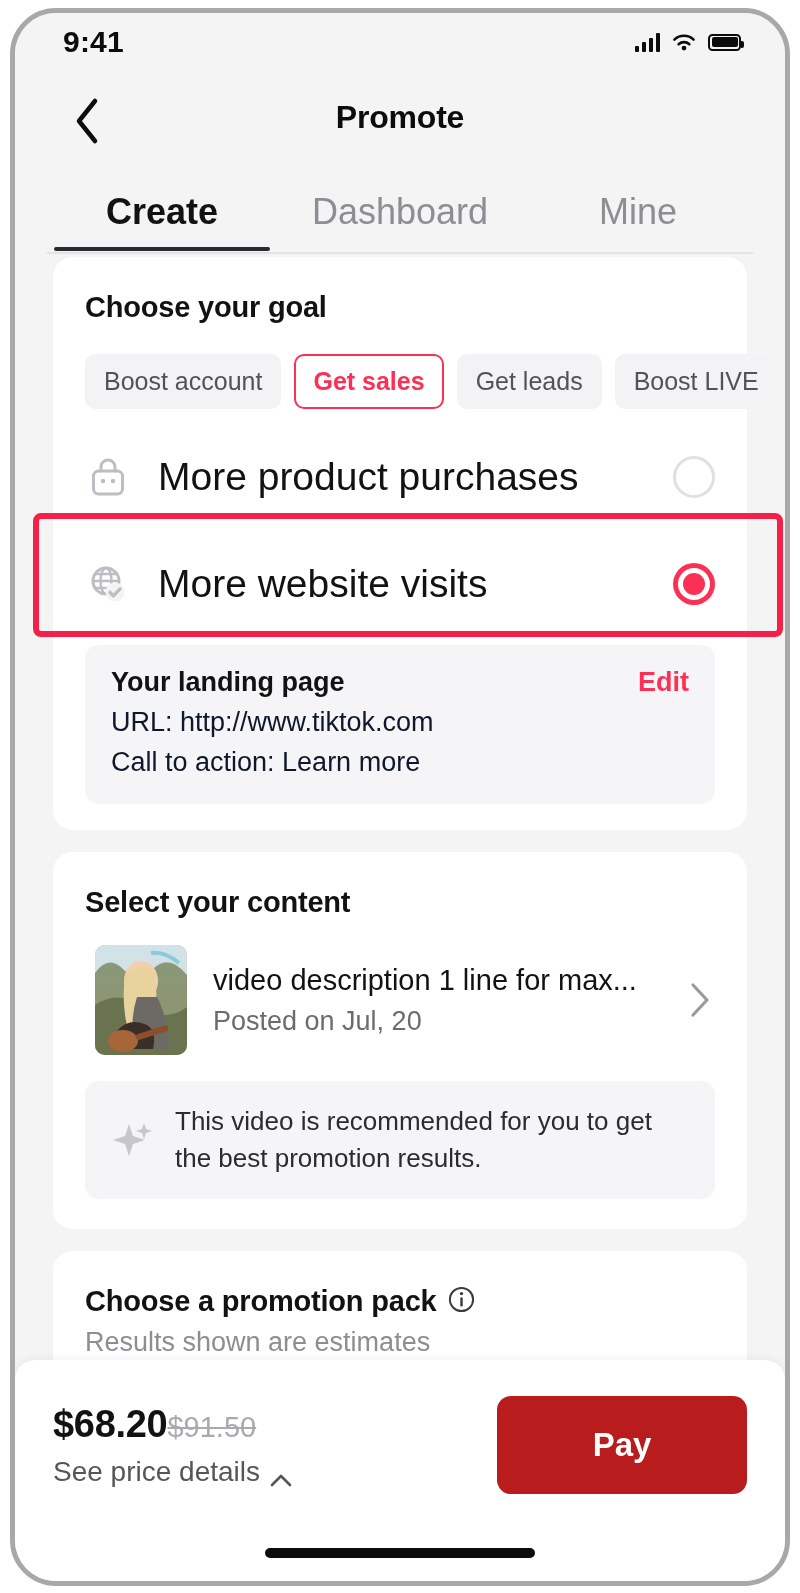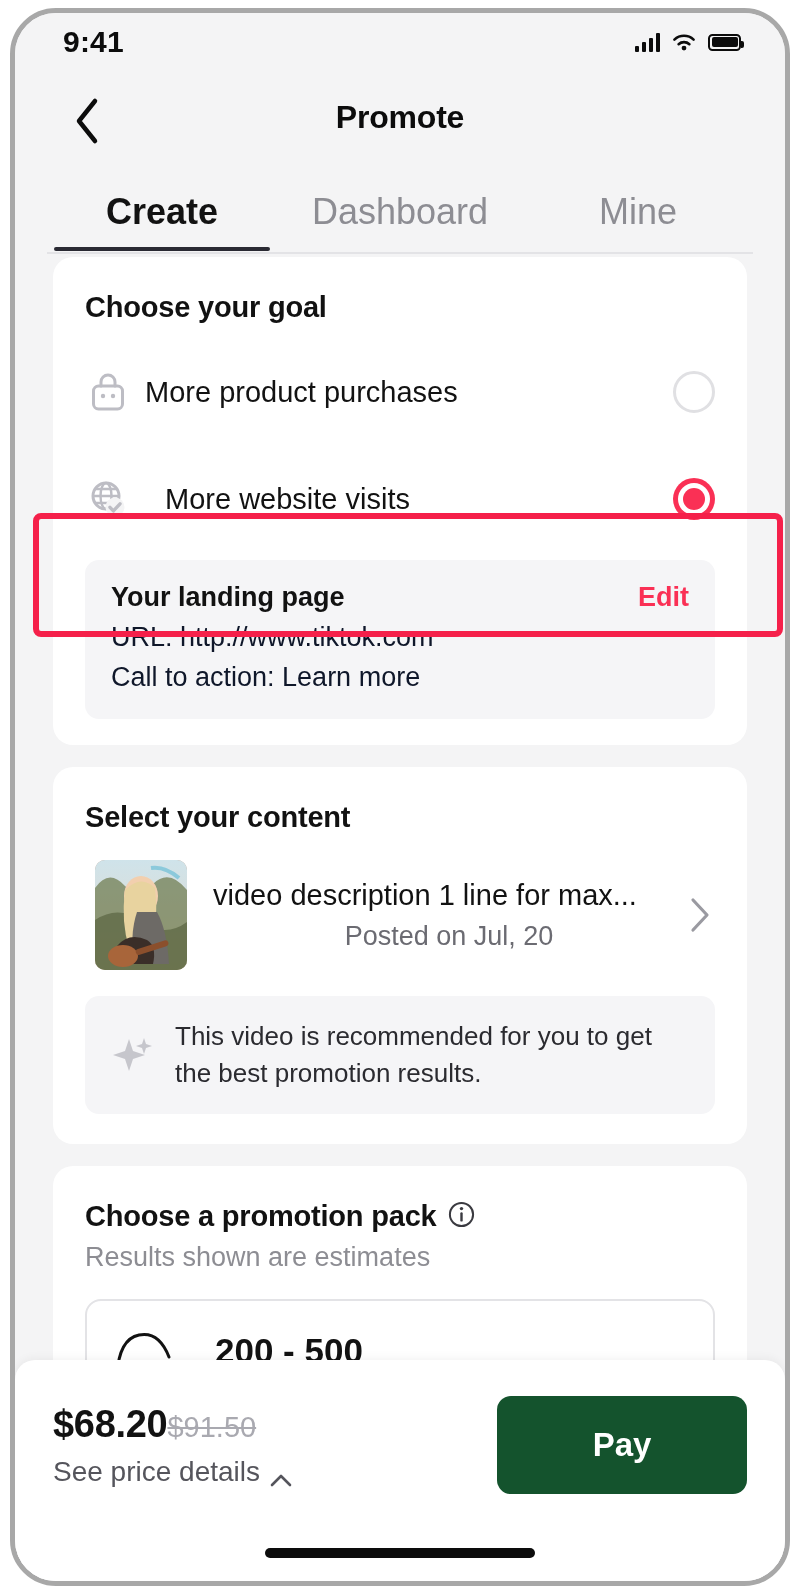--- a/index.html
+++ b/index.html
@@ -77,21 +77,21 @@
     background:#f3f3f5; border:2px solid transparent; border-radius:10px;
     padding:11px 17px; font-size:25px; color:#525257; white-space:nowrap; cursor:pointer;
   }
   .chip.selected { background:#ffffff; border-color:#fa3055; color:#fa3055; font-weight:700; }
 
   .goal-row {
     display:flex; align-items:center; padding:0 32px; height:92px; cursor:pointer;
   }
   .goal-row .gicon { width:46px; height:46px; flex:0 0 46px; display:flex;
     align-items:center; justify-content:center; }
-  .goal-row .glabel { font-size:29px; color:#121212; margin-left:14px; flex:1; }
+  .goal-row .glabel { font-size:39px; color:#121212; margin-left:27px; flex:1; }
   .radio { width:42px; height:42px; border-radius:50%; border:3px solid #e0e0e3;
     background:#fff; flex:0 0 42px; }
   .radio.on {
     border:none; background:#fa3055; position:relative;
   }
   .radio.on::after {
     content:""; position:absolute; inset:5px; border-radius:50%;
     background:#fff;
   }
   .radio.on::before {
@@ -113,21 +113,21 @@
   .content-card { padding:34px 32px 30px 32px; }
   .video-row { display:flex; align-items:center; margin-top:26px; cursor:pointer;padding-left:10px; }
   .thumb {
     width:92px; height:110px; border-radius:10px; flex:0 0 92px;
     overflow:hidden; position:relative; background:#b9a192;
   }
   .thumb svg { display:block; width:100%; height:100%; }
   .video-meta { flex:1; margin-left:26px; min-width:0; }
   .video-desc { font-size:29px; color:#121212; white-space:nowrap;
     overflow:hidden; text-overflow:clip; }
-  .video-date { font-size:27px; color:#6b6b72; margin-top:9px;text-align:center; }
+  .video-date { font-size:27px; color:#6b6b72; margin-top:9px; }
   .chev { flex:0 0 30px; display:flex; align-items:center; justify-content:center; }
 
   .rec-box {
     margin-top:26px; background:#f5f5f7; border-radius:14px;
     display:flex; align-items:center; padding:22px 26px;
   }
   .rec-icon { flex:0 0 46px; display:flex; align-items:center; justify-content:center; }
   .rec-text { margin-left:18px; font-size:26px; color:#2b2b30; line-height:1.42; }
 
   
@@ -155,21 +155,21 @@
     box-shadow:0 -2px 10px rgba(0,0,0,.05);
   }
   .bb-inner { display:flex; align-items:center; padding:36px 38px 0 38px; }
   .bb-left { flex:1; }
   .price-line { display:flex; align-items:baseline; }
   .price-now { font-size:38px; font-weight:700; color:#121212; letter-spacing:-.3px; }
   .price-old { font-size:29px; color:#a9a9b0; text-decoration:line-through; }
   .price-details { font-size:28px; color:#55555c; margin-top:10px;
     display:flex; align-items:flex-end; gap:9px; cursor:pointer; }
   .pay-btn {
-    width:250px; height:98px; background:#14532d; border-radius:14px;
+    width:250px; height:98px; background:#b91c1c; border-radius:14px;
     display:flex; align-items:center; justify-content:center;
     font-size:33px; color:#ffffff; font-weight:700; cursor:pointer; border:none;
   }
   .home-indicator {
     position:absolute; left:50%; transform:translateX(-50%); bottom:23px;
     width:270px; height:10px; background:#0c0c0c; border-radius:5px;
   }
 </style>
 </head>
 <body>
@@ -222,35 +222,41 @@
       </div>
     </div>
     <div class="tabs-divider"></div>
   </div>
 
   <div class="content">
 
     <div class="card goal-card">
       <div class="card-title">Choose your goal</div>
 
+      <div class="chips">
+        <div class="chip">Boost account</div>
+        <div class="chip selected">Get sales</div>
+        <div class="chip">Get leads</div>
+        <div class="chip">Boost LIVE</div>
+      </div>
 
       <div class="goal-row" style="margin-top:22px;">
         <span class="gicon">
           <svg width="40" height="42" viewBox="0 0 40 42">
             <path d="M13 15V11a7 7 0 0114 0v4" stroke="#bdbdc4" stroke-width="3" fill="none" stroke-linecap="round"></path>
             <rect x="5.5" y="15" width="29" height="23" rx="5" stroke="#bdbdc4" stroke-width="3" fill="none"></rect>
             <circle cx="15" cy="25" r="2.2" fill="#bdbdc4"></circle>
             <circle cx="25" cy="25" r="2.2" fill="#bdbdc4"></circle>
           </svg>
         </span>
         <span class="glabel">More product purchases</span>
         <span class="radio"></span>
       </div>
 
-      <div class="goal-row" style="height:122px;gap:20px;">
+      <div class="goal-row" style="height:122px;">
         <span class="gicon">
           <svg width="42" height="42" viewBox="0 0 42 42">
             <circle cx="19" cy="18" r="13" stroke="#bdbdc4" stroke-width="3" fill="none"></circle>
             <ellipse cx="19" cy="18" rx="5.5" ry="13" stroke="#bdbdc4" stroke-width="2.4" fill="none"></ellipse>
             <path d="M6.4 18h25.2M8.3 11h21.4M8.3 25h21.4" stroke="#bdbdc4" stroke-width="2.4"></path>
             <circle cx="28" cy="29" r="9.5" fill="#f4f4f5"></circle>
             <path d="M23 29.3l3.4 3.6L33 25.8" stroke="#bdbdc4" stroke-width="3.4" fill="none" stroke-linecap="round" stroke-linejoin="round"></path>
           </svg>
         </span>
         <span class="glabel">More website visits</span>

